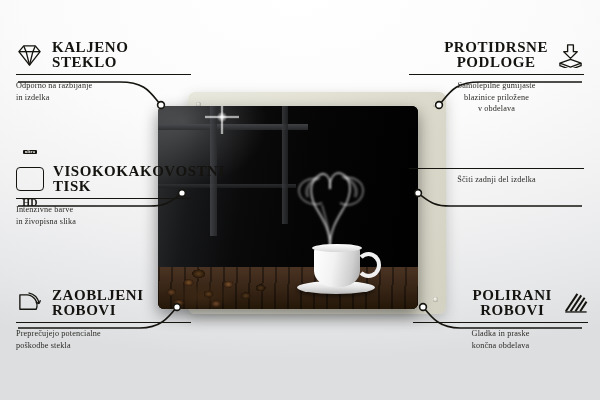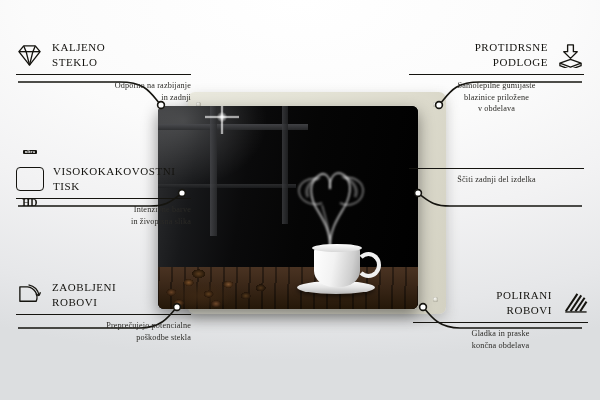--- a/index.html
+++ b/index.html
@@ -80,25 +80,25 @@
   .sparkle{position:absolute;left:47px;top:-6px;width:34px;height:34px;
      background:
        radial-gradient(circle,rgba(255,255,255,.95) 0%,rgba(255,255,255,0) 22%),
        linear-gradient(0deg,rgba(255,255,255,0) 45%,rgba(255,255,255,.85) 50%,rgba(255,255,255,0) 55%),
        linear-gradient(90deg,rgba(255,255,255,0) 45%,rgba(255,255,255,.85) 50%,rgba(255,255,255,0) 55%);
      pointer-events:none;}
   
   .feat{position:absolute;width:175px;}
   .feat .head{display:flex;align-items:center;gap:9px;}
   .feat.right .head{justify-content:flex-end;flex-direction:row;}
-  .ttl{font-size:11px;font-weight:normal;letter-spacing:.55px;color:#14130f;
+  .ttl{font-size:15px;font-weight:bold;letter-spacing:.55px;color:#14130f;
        line-height:15px;text-transform:uppercase;}
-  .feat.right .ttl{text-align:right;}
+  .feat.right .ttl{text-align:center;}
   .rule{height:1.4px;background:#15140f;margin:4px 0 5px;}
-  .desc{font-size:8.2px;line-height:11.2px;color:#2b2a26;letter-spacing:.15px;text-align:right;}
+  .desc{font-size:8.2px;line-height:11.2px;color:#2b2a26;letter-spacing:.15px;}
   .feat.right .desc{text-align:center;}
   .ic{width:27px;height:25px;flex:0 0 27px;display:block;}
   .hdbox{width:26px;height:22px;border:1.6px solid #15140f;border-radius:4px;
      display:flex;flex-direction:column;align-items:center;justify-content:center;
      flex:0 0 26px;line-height:1;}
   .hd-u{font-size:4.3px;font-weight:bold;letter-spacing:.2px;color:#15140f;
      background:#15140f;color:#fff;padding:0 2px;border-radius:1px;}
   .hd-t{font-size:10px;font-weight:bold;color:#15140f;letter-spacing:.2px;margin-top:44px;}
   #lines{position:absolute;inset:0;pointer-events:none;}
 </style>
@@ -183,21 +183,21 @@
         </g>
       </svg>
       <div>
         <div class="ttl">KALJENO</div>
         <div class="ttl">STEKLO</div>
       </div>
     </div>
     <div class="rule"></div>
     <div class="desc">
       <div>Odporno na razbijanje</div>
-      <div>in zadnji</div>
+      <div>in izdelka</div>
     </div>
   </div>
 
   <div class="feat left" style="left:16px;top:164px">
     <div class="head">
       <div class="hdbox">
         <span class="hd-u">ultra</span>
         <span class="hd-t">HD</span>
       </div>
       <div>
@@ -205,21 +205,21 @@
         <div class="ttl">TISK</div>
       </div>
     </div>
     <div class="rule"></div>
     <div class="desc">
       <div>Intenzivne barve</div>
       <div>in živopisna slika</div>
     </div>
   </div>
 
-  <div class="feat left" style="left:16px;top:280px">
+  <div class="feat left" style="left:16px;top:288px">
     <div class="head">
       <svg class="ic" viewBox="0 0 28 26">
         <g fill="none" stroke="#15140f" stroke-width="1.4" stroke-linejoin="round">
           <path d="M4 4 H12 A11 11 0 0 1 21 19 H4 Z"></path>
           <path d="M13 2 A14 14 0 0 1 24 13" stroke-dasharray="0"></path>
           <path d="M24 13 l-3.4 -1.2 M24 13 l1.4 -3.3"></path>
         </g>
       </svg>
       <div>
         <div class="ttl">ZAOBLJENI</div>

